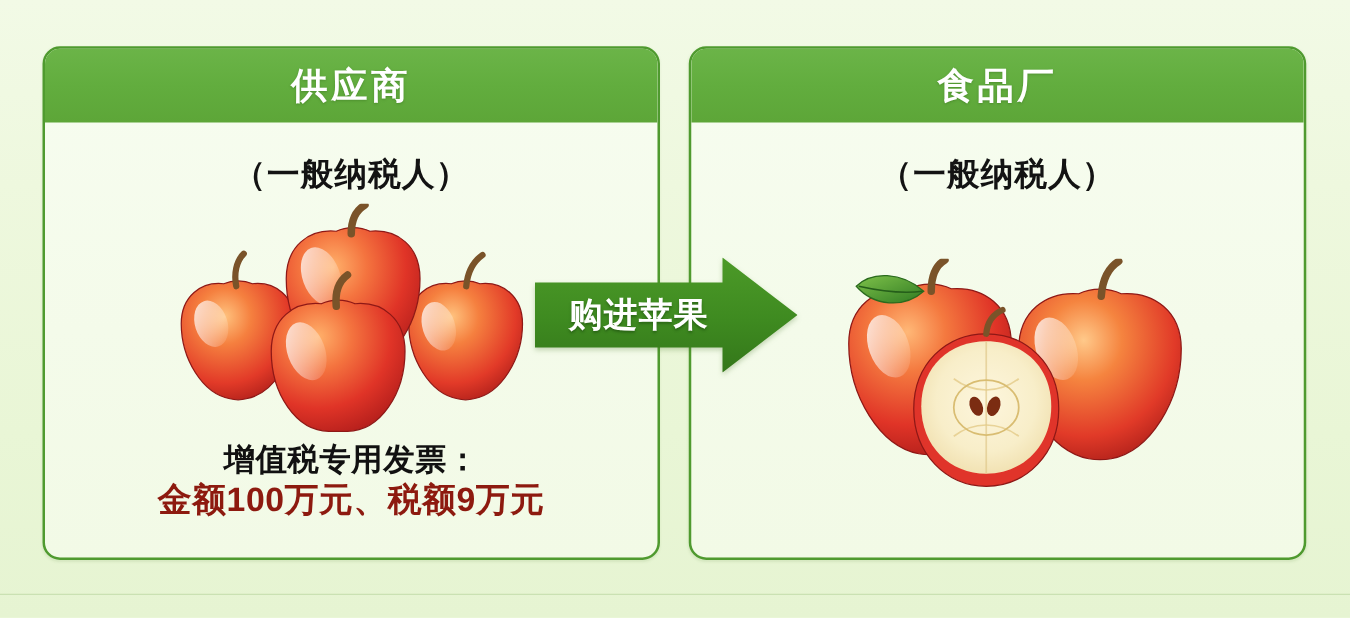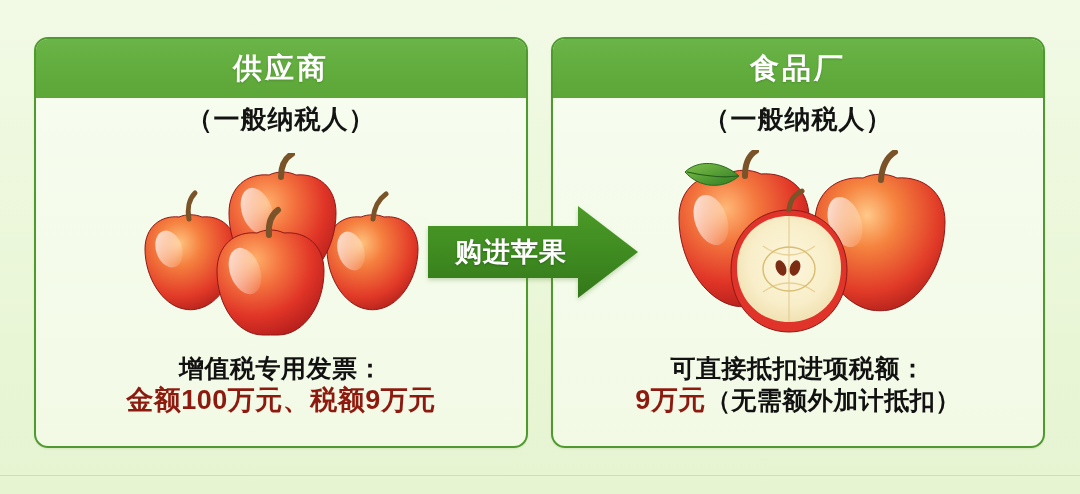--- a/index.html
+++ b/index.html
@@ -71,21 +71,21 @@
     top: 59px;
     left: 0;
     right: 0;
     bottom: 0;
     display: flex;
     flex-direction: column;
     align-items: center;
   }
 
   .subtitle {
-    margin-top: 4px;
+    margin-top: 24px;
     font-size: 26px;
     font-weight: bold;
     color: #131313;
     letter-spacing: 1px;
   }
 
   .art {
     position: relative;
     flex: 1 1 auto;
     width: 100%;
@@ -302,20 +302,16 @@
             <path d="M120 96 C136 108 156 108 172 96" stroke="#e3ca88" stroke-width="1.3" fill="none" opacity="0.8"></path>
             <path d="M120 142 C136 130 156 130 172 142" stroke="#e3ca88" stroke-width="1.3" fill="none" opacity="0.8"></path>
             <ellipse cx="146" cy="119" rx="26" ry="22" fill="none" stroke="#d9bd72" stroke-width="1.4"></ellipse>
             <ellipse cx="138" cy="118" rx="5" ry="8" fill="#7b2c12" transform="rotate(-22 138 118)"></ellipse>
             <ellipse cx="152" cy="118" rx="5" ry="8" fill="#7b2c12" transform="rotate(20 152 118)"></ellipse>
             <path d="M146 60 C147 50 152 44 159 41" stroke="#7a5329" stroke-width="5" fill="none" stroke-linecap="round"></path>
           </g>
         </svg>
       </div>
 
-      <div class="footer-lines">
-        <div class="line-label">可直接抵扣进项税额：</div>
-        <div class="line-value"><span>9万元</span><span class="muted">（无需额外加计抵扣）</span></div>
-      </div>
     </div>
   </div>
 
 </div>
 
 </body></html>

